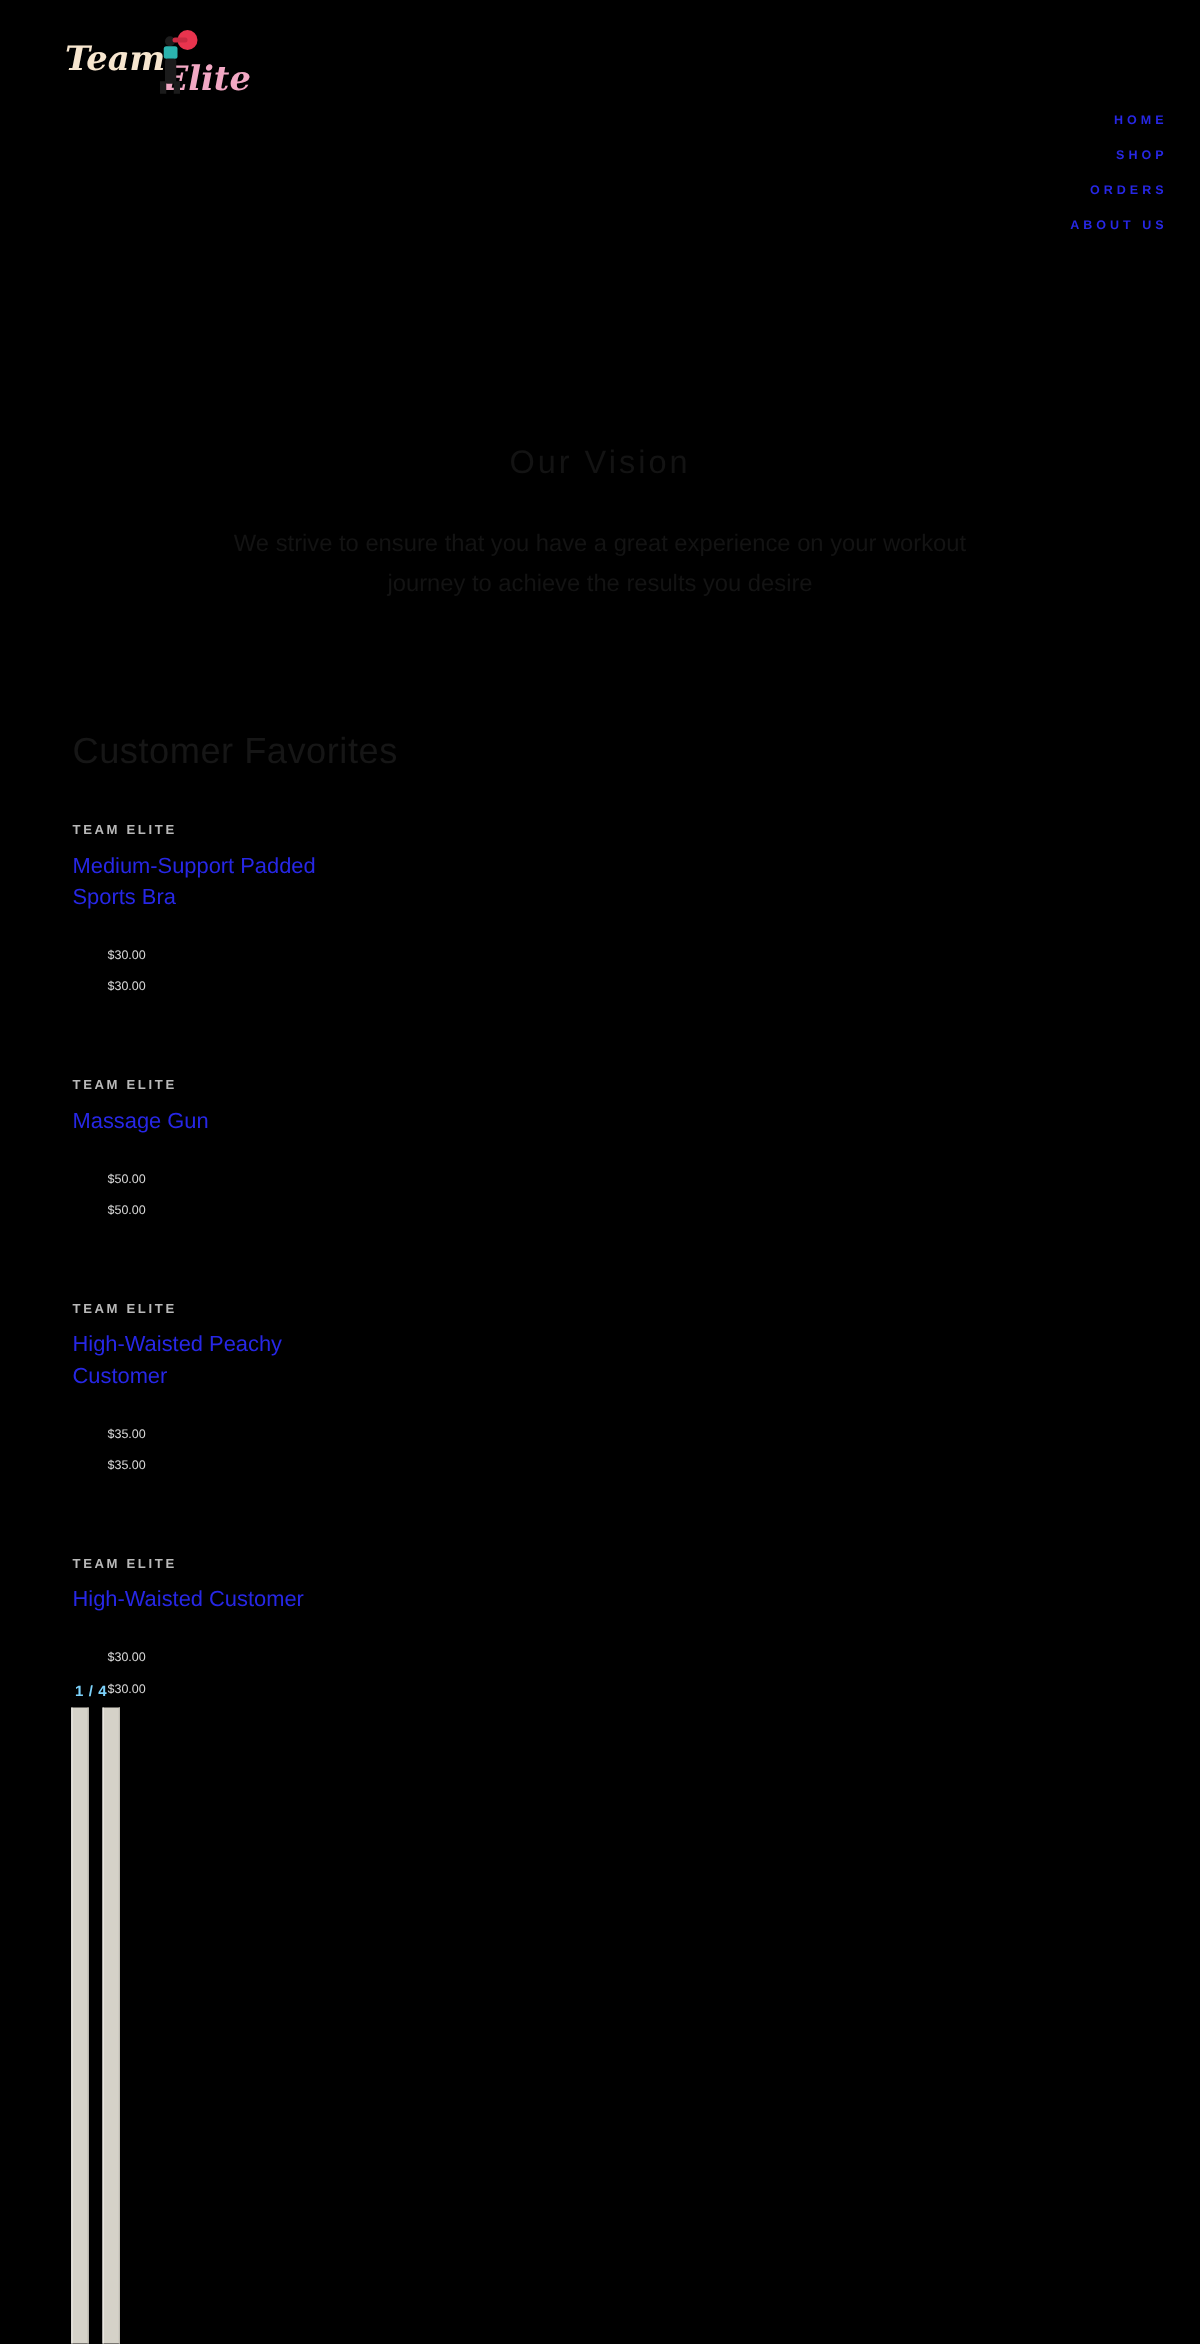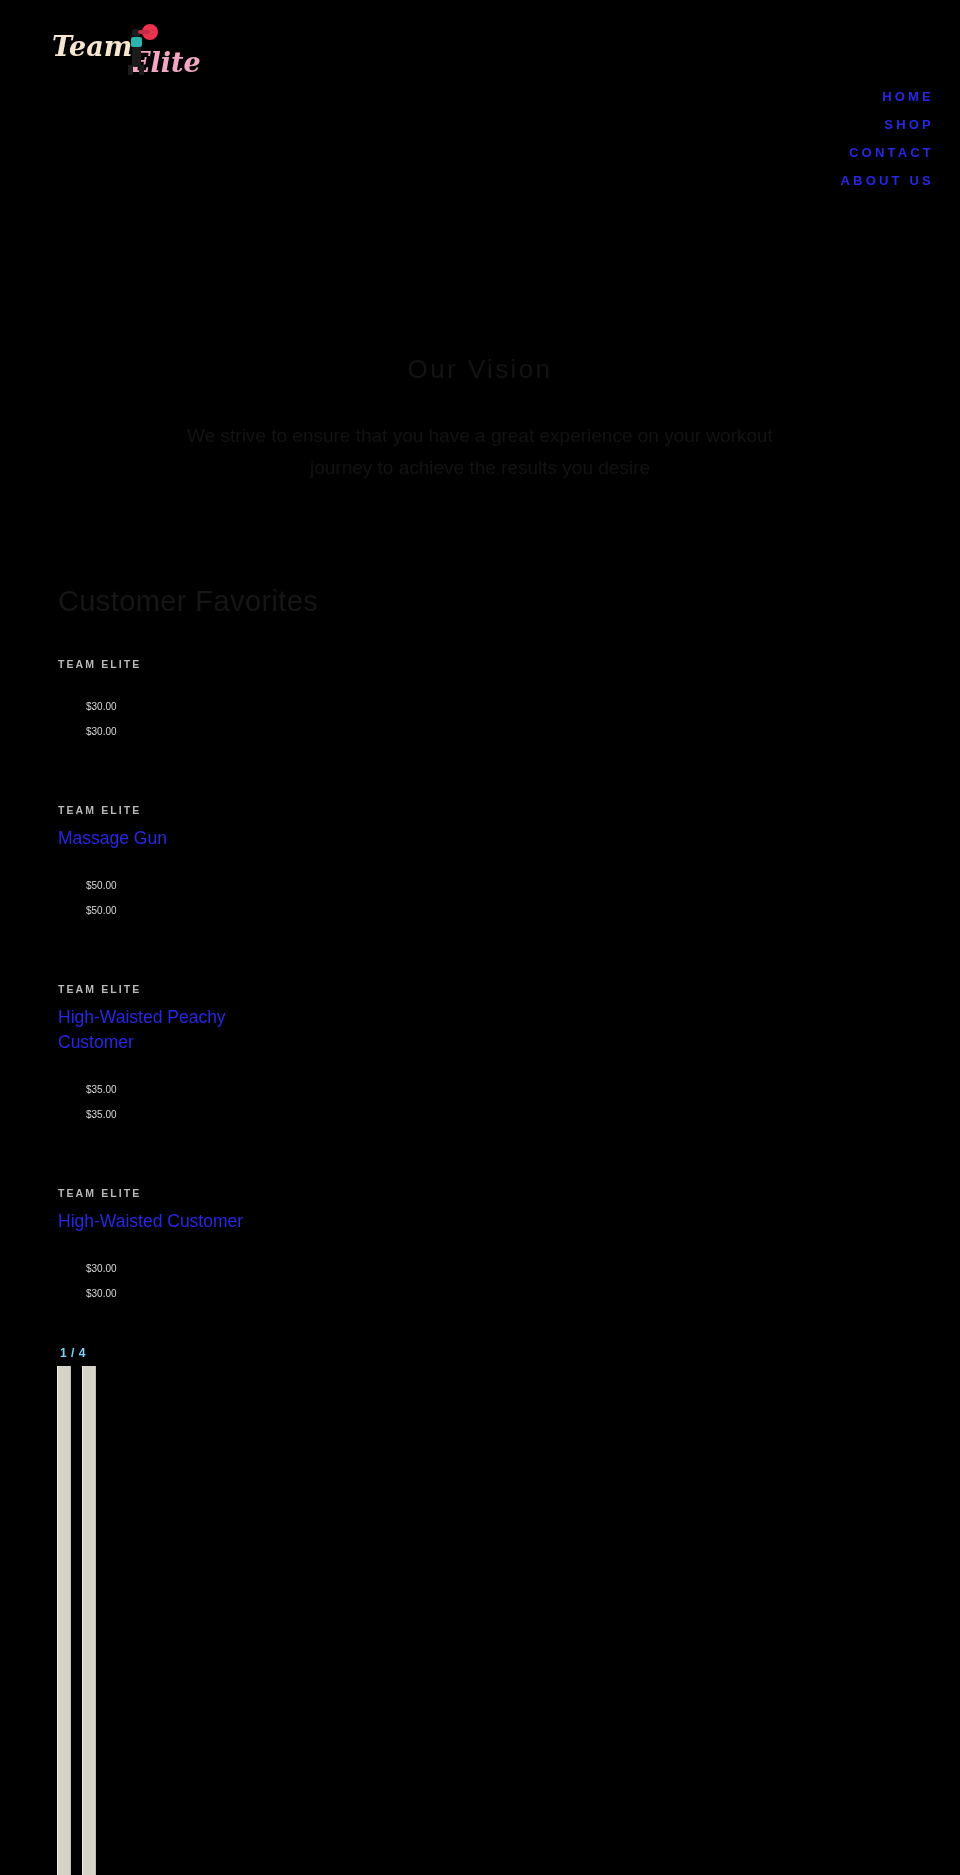--- a/index.html
+++ b/index.html
@@ -47,21 +47,21 @@
     position:absolute;
     right:26px;
     top:84px;
     display:flex;
     flex-direction:column;
     align-items:flex-end;
     gap:3px;
   }
   .nav-link {
     color:#2727e6;
-    font-size:13px;
+    font-size:10px;
     letter-spacing:3.2px;
     font-weight:600;
     text-decoration:none;
     line-height:25px;
     white-space:nowrap;
     cursor:pointer;
     display:block;
   }
 
   
@@ -182,36 +182,37 @@
           <rect x="87" y="43" width="5" height="10" fill="#1b1b1b"></rect>
           <circle cx="98" cy="10" r="8" fill="#e8344e"></circle>
           <rect x="86" y="8" width="12" height="4" rx="2" fill="#c92b42"></rect>
         </g>
       </svg>
     </div>
 
     <nav class="nav">
       <a class="nav-link" href="#">HOME</a>
       <a class="nav-link" href="#">SHOP</a>
-      <a class="nav-link" href="#">CONTACT</a>
+      <a class="nav-link" href="#">ORDERS</a>
       <a class="nav-link" href="#">ABOUT US</a>
     </nav>
   </div>
 
   <section class="vision">
     <h2 class="vision-title">Our Vision</h2>
     <p class="vision-body">We strive to ensure that you have a great experience on your workout journey to achieve the results you desire</p>
   </section>
 
   <h2 class="favorites-title">Customer Favorites</h2>
 
   <div class="product-grid">
 
     <div class="product-card">
       <div class="product-vendor">TEAM ELITE</div>
+      <a class="product-title" href="#">Medium-Support Padded Sports Bra</a>
       <div class="product-prices">
         <div class="product-price">$30.00</div>
         <div class="product-price">$30.00</div>
       </div>
     </div>
 
     <div class="product-card">
       <div class="product-vendor">TEAM ELITE</div>
       <a class="product-title" href="#">Massage Gun</a>
       <div class="product-prices">

